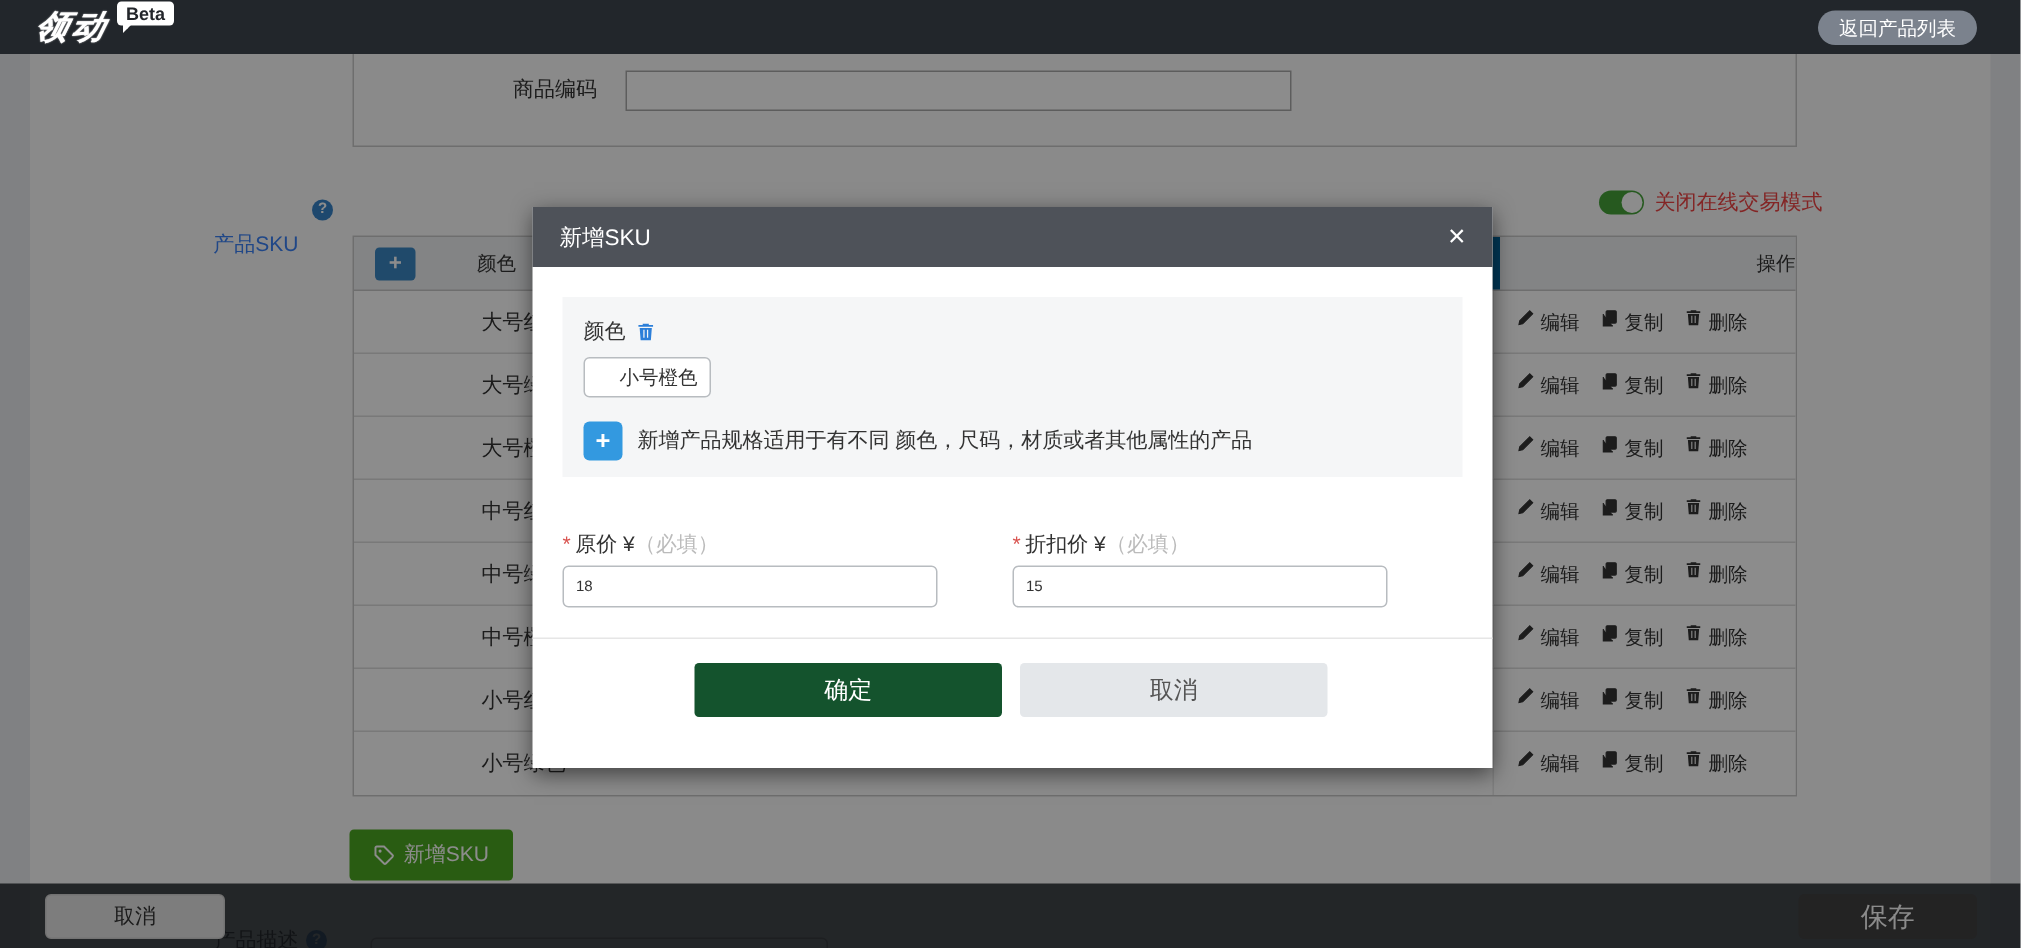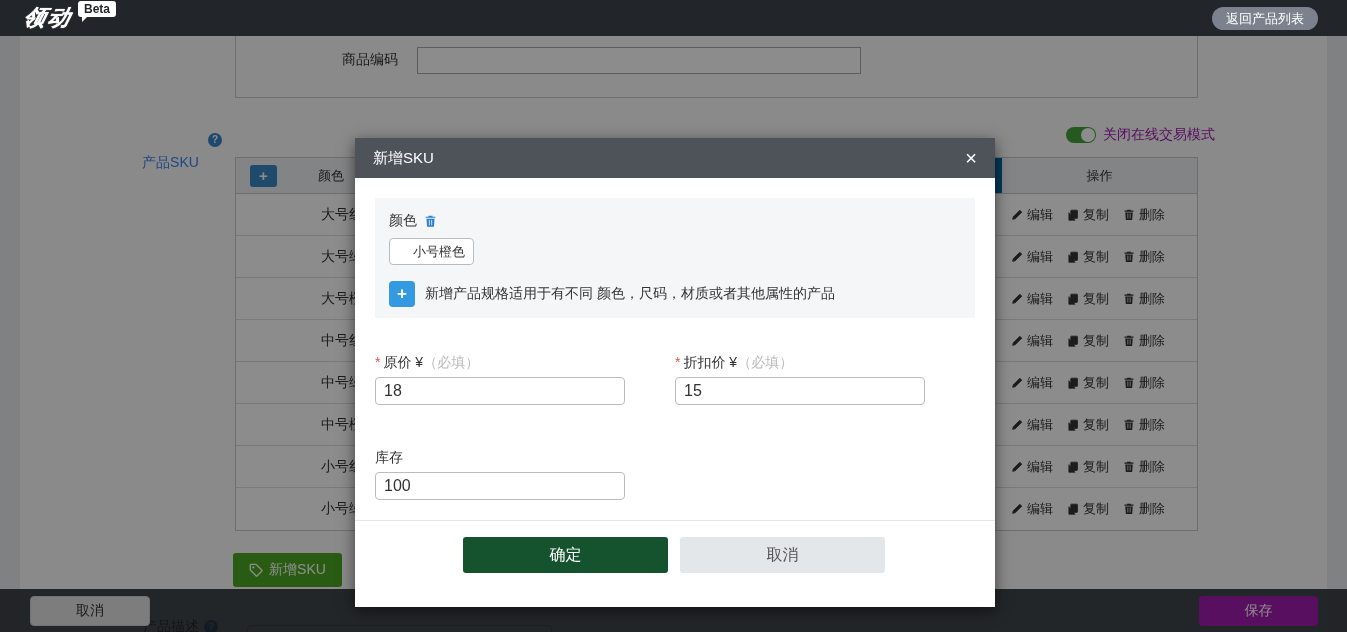--- a/index.html
+++ b/index.html
@@ -21,68 +21,68 @@
   .panel-code .lbl { position:absolute; left:62px; top:30px; width:100px; text-align:right; font-size:14px; color:#333; }
   .panel-code input { position:absolute; left:181px; top:26px; width:444px; height:27px; border:1px solid #a9a9a9; background:#fff; padding:0 8px; font-size:13px; }
 
   .help-icon { display:inline-block; width:14px; height:14px; border-radius:50%; background:#3884c9; color:#fff; font-size:10px; font-weight:bold; text-align:center; line-height:14px; }
   .sku-help { position:absolute; left:188px; top:97px; }
   .sku-label { position:absolute; left:103px; top:118px; width:95px; text-align:center; font-size:14px; color:#3b82f6; }
 
   .toggle-row { position:absolute; left:1046px; top:90px; display:flex; align-items:center; }
   .toggle { position:relative; width:30px; height:16px; border-radius:8px; background:#45a33a; margin-right:7px; cursor:pointer; }
   .toggle .knob { position:absolute; right:1px; top:1px; width:14px; height:14px; border-radius:50%; background:#fff; }
-  .toggle-label { font-size:14px; color:#a21caf; }
+  .toggle-label { font-size:14px; color:#ef4444; }
 
   
   .sku-table { position:absolute; left:215px; top:121px; width:963px; border:1px solid #c9c9c9; background:#fff; }
   .t-header { display:flex; height:36px; background:#eef0f2; border-bottom:1px solid #c9c9c9; align-items:center; font-size:13px; }
   .t-cell-color { width:226px; display:flex; align-items:center; }
   .t-add-btn { width:27px; height:22px; margin-left:14px; background:#3b87c4; border:none; border-radius:3px; color:#fff; font-size:15px; font-weight:bold; line-height:20px; cursor:pointer; }
   .t-color-label { margin-left:41px; color:#333; }
   .t-mid { flex:1; }
-  .t-cell-action { width:202px; border-left:7px solid #0369a1; text-align:center; align-self:stretch; line-height:35px; color:#333; }
+  .t-cell-action { width:202px; border-left:5px solid #0369a1; text-align:right; align-self:stretch; line-height:35px; color:#333; }
   .t-row { display:flex; height:42px; border-bottom:1px solid #dcdcdc; align-items:center; background:#fff; font-size:14px; }
   .t-row:last-child { border-bottom:none; }
   .t-row .name { width:226px; text-align:center; color:#333; }
   .t-row .actions { width:202px; border-left:1px solid #e8e8e8; align-self:stretch; display:flex; align-items:center; padding-left:15px; gap:14px; font-size:13px; color:#333; }
-  .act { display:flex; align-items:center; gap:4px; cursor:pointer; }
+  .act { display:flex; gap:4px; cursor:pointer; }
   .act svg { width:12px; height:12px; fill:#333; stroke:#333; }
 
   .add-sku-btn { position:absolute; left:213px; top:517px; width:109px; height:34px; background:#4ca821; border:none; border-radius:3px; color:#fff; font-size:14px; display:flex; align-items:center; justify-content:center; gap:6px; cursor:pointer; }
   .add-sku-btn svg { width:14px; height:14px; fill:none; stroke:#fff; stroke-width:1.5; }
 
   .desc-label { position:absolute; left:123px; top:582px; font-size:14px; color:#333; display:flex; align-items:center; gap:5px; }
   .desc-box { position:absolute; left:227px; top:589px; width:305px; height:40px; background:#fdfdfd; border:1px solid #b5b5b5; border-radius:4px; }
 
   
   .footer-bar { position:absolute; left:0; right:0; bottom:0; height:43px; background:rgba(29,33,38,0.84); z-index:2; }
   .footer-cancel { position:absolute; left:30px; top:7px; width:120px; height:30px; background:#e4e4e4; border:1px solid #cfcfcf; border-radius:4px; font-size:14px; color:#333; cursor:pointer; }
-  .footer-save { position:absolute; right:29px; top:7px; width:119px; height:30px; background:#a21caf; border:none; border-radius:4px; font-size:14px; color:#fdfdfd; cursor:pointer; }
+  .footer-save { position:absolute; right:29px; top:7px; width:119px; height:30px; background:#404040; border:none; border-radius:4px; font-size:18px; color:#fdfdfd; cursor:pointer; }
 
   
   .overlay { position:absolute; left:0; right:0; top:36px; bottom:0; background:rgba(0,0,0,0.45); z-index:10; }
   .modal { position:absolute; left:355px; top:138px; width:640px; background:#fff; z-index:20; box-shadow:0 4px 14px rgba(0,0,0,0.55); }
   .modal-header { height:40px; background:#4e5259; color:#fff; display:flex; align-items:center; justify-content:space-between; padding:0 18px; font-size:15px; }
   .modal-close { color:#fff; font-size:20px; line-height:20px; cursor:pointer; background:none; border:none; }
   .modal-body { padding:20px; }
 
   .attr-box { background:#f5f6f7; padding:14px 14px 16px; height:120px; }
   .attr-label-row { display:flex; align-items:center; gap:7px; font-size:14px; color:#333; }
   .attr-label-row svg { width:13px; height:13px; fill:#2c7fd9; cursor:pointer; }
   .attr-input { margin-top:8px; width:85px; height:27px; border:1px solid #b8bcc0; border-radius:4px; padding:0 8px; font-size:13px; color:#333; background:#fff; display:block;text-align:right; }
   .attr-hint-row { margin-top:16px; display:flex; align-items:center; }
   .hint-add-btn { width:26px; height:26px; background:#3399e0; border:none; border-radius:4px; color:#fff; font-size:17px; font-weight:bold; line-height:24px; cursor:pointer; }
   .hint-text { margin-left:10px; font-size:14px; color:#333; }
 
   .fields-grid { margin-top:16px; display:grid; grid-template-columns:250px 250px; column-gap:50px; row-gap:24px; }
   .field label { display:block; font-size:14px; color:#333; margin-bottom:5px;margin-top:20px; }
   .req-star { color:#d9534f; margin-right:3px; }
   .req-hint { color:#bbbbbb; }
-  .field input { width:250px; height:28px; border:1px solid #b8bcc0; border-radius:4px; padding:0 8px; font-size:16px; color:#333; background:#fff; }
+  .field input { width:250px; height:28px; border:1px solid #b8bcc0; border-radius:4px; padding:0 8px; font-size:10px; color:#333; background:#fff; }
 
   .modal-divider { border-top:1px solid #e6e6e6; margin:20px -20px 0; }
   .modal-btn-row { display:flex; padding:16px 0 14px; }
   .btn-confirm { margin-left:88px; width:205px; height:36px; background:#14532d; border:none; border-radius:3px; color:#fff; font-size:16px; cursor:pointer; }
   .btn-cancel { margin-left:12px; width:205px; height:36px; background:#e4e7ea; border:none; border-radius:3px; color:#555; font-size:16px; cursor:pointer; }
 </style>
 </head>
 <body>
 
 <header class="topbar">
@@ -367,24 +367,20 @@
 
     <div class="fields-grid">
       <div class="field">
         <label><span class="req-star">*</span><span>原价 ¥</span><span class="req-hint">（必填）</span></label>
         <input type="text" value="18" style="">
       </div>
       <div class="field">
         <label><span class="req-star">*</span><span>折扣价 ¥</span><span class="req-hint">（必填）</span></label>
         <input type="text" value="15" style="">
       </div>
-      <div class="field">
-        <label><span>库存</span></label>
-        <input type="text" value="100" style="">
-      </div>
     </div>
 
     <div class="modal-divider"></div>
     <div class="modal-btn-row">
       <button class="btn-confirm">确定</button>
       <button class="btn-cancel">取消</button>
     </div>
   </div>
 </div>
 

